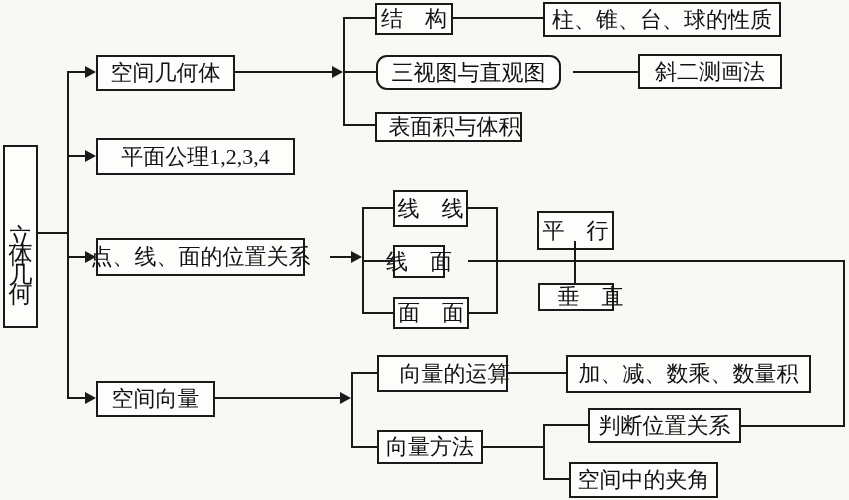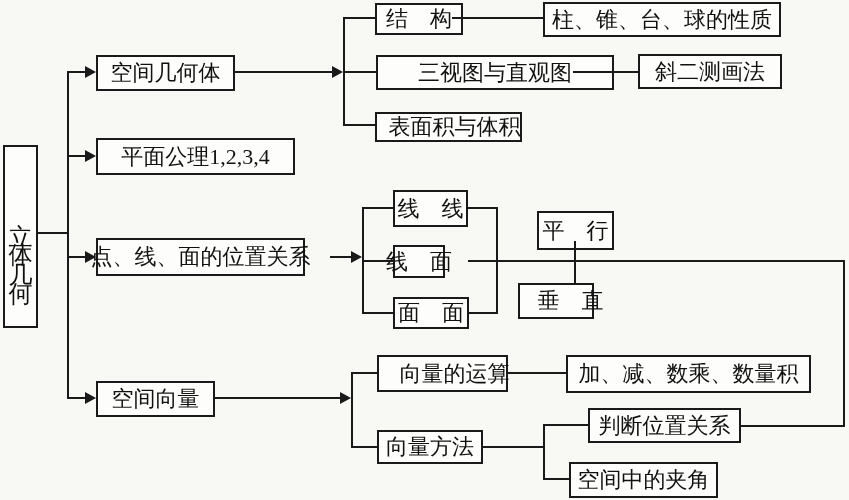--- a/index.html
+++ b/index.html
@@ -26,43 +26,43 @@
 </style>
 </head>
 <body>
 
 <div id="canvas">
 
   <div class="box root-box" style="left:3px;top:145px;width:35px;height:183px;">立体几何</div>
 
   <div class="box" style="left:96px;top:55px;width:139px;height:36px;">空间几何体</div>
 
-  <div class="box" style="left:375px;top:3px;width:88px;height:32px;text-align:right;">结　构</div>
+  <div class="box" style="left:375px;top:3px;width:78px;height:32px;text-align:right;">结　构</div>
 
   <div class="box" style="left:543px;top:2px;width:238px;height:35px;">柱、锥、台、球的性质</div>
 
-  <div class="box" style="left:376px;top:55px;width:238px;height:35px;">三视图与直观图</div>
+  <div class="box" style="left:376px;top:55px;width:185px;height:35px;border-radius:11px;">三视图与直观图</div>
 
   <div class="box" style="left:638px;top:54px;width:144px;height:35px;">斜二测画法</div>
 
   <div class="box" style="left:375px;top:112px;width:147px;height:30px;padding-left:12px;">表面积与体积</div>
 
   <div class="box" style="left:96px;top:138px;width:199px;height:37px;">平面公理1,2,3,4</div>
 
   <div class="box" style="left:96px;top:238px;width:209px;height:38px;">点、线、面的位置关系</div>
 
   <div class="box" style="left:393px;top:190px;width:75px;height:37px;">线　线</div>
 
   <div class="box" style="left:393px;top:245px;width:52px;height:33px;">线　面</div>
 
   <div class="box" style="left:393px;top:297px;width:76px;height:32px;">面　面</div>
 
   <div class="box" style="left:537px;top:203px;width:77px;height:39px;margin-top:8px;">平　行</div>
 
-  <div class="box" style="left:518px;top:283px;width:76px;height:36px;padding-left:29px;">垂　直</div>
+  <div class="box" style="left:538px;top:283px;width:76px;height:28px;padding-left:29px;">垂　直</div>
 
   <div class="box" style="left:96px;top:381px;width:119px;height:36px;">空间向量</div>
 
   <div class="box" style="left:377px;top:355px;width:131px;height:37px;padding-left:24px;">向量的运算</div>
 
   <div class="box" style="left:566px;top:355px;width:245px;height:38px;">加、减、数乘、数量积</div>
 
   <div class="box" style="left:377px;top:430px;width:106px;height:34px;">向量方法</div>
 
   <div class="box" style="left:588px;top:408px;width:153px;height:35px;">判断位置关系</div>

